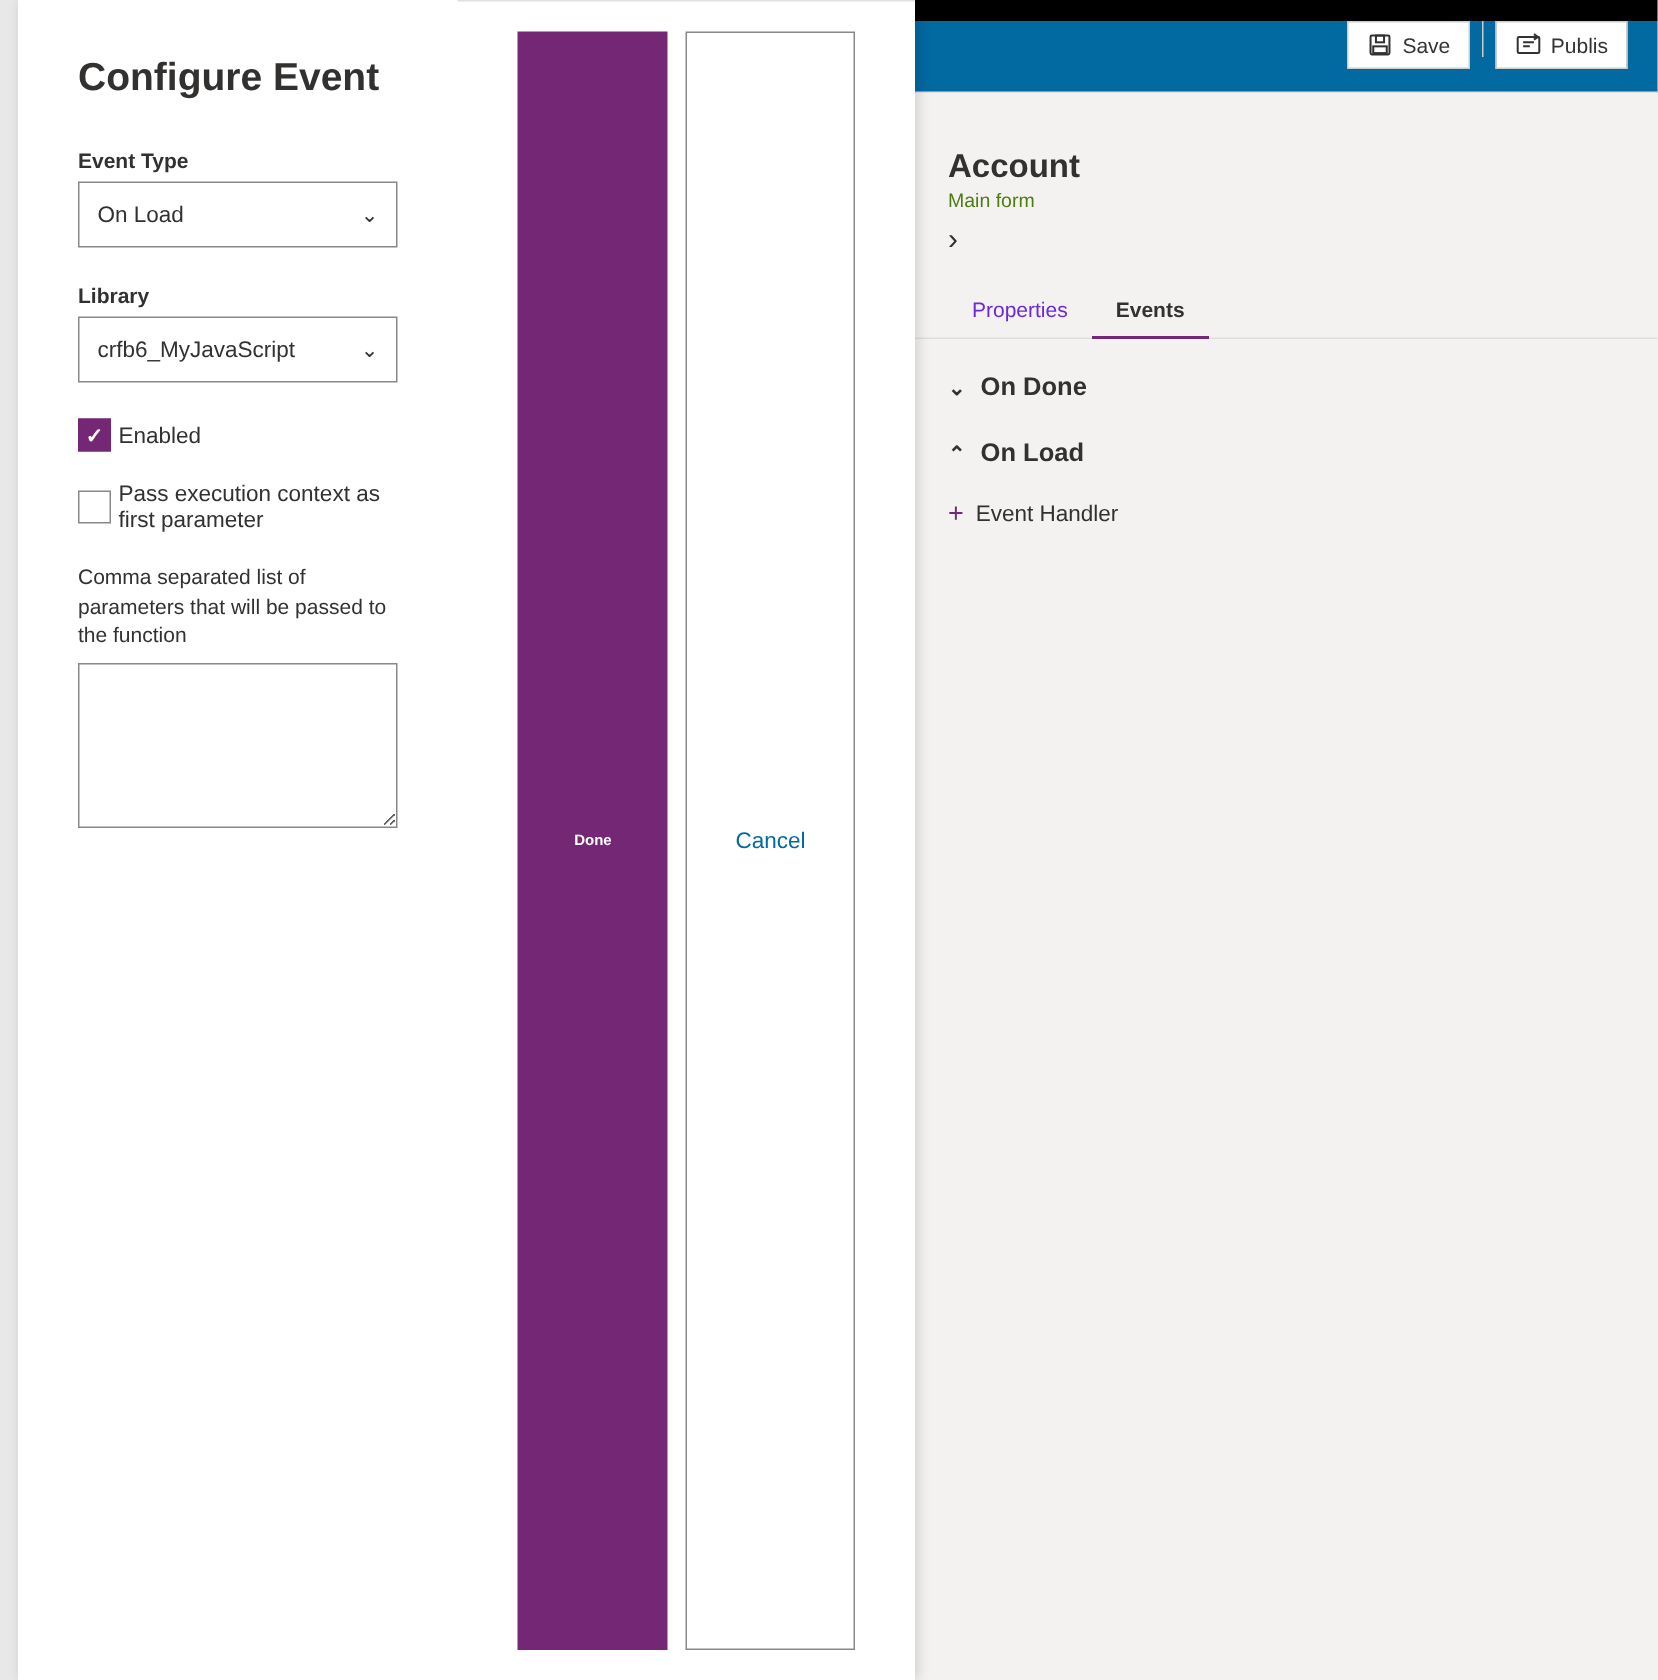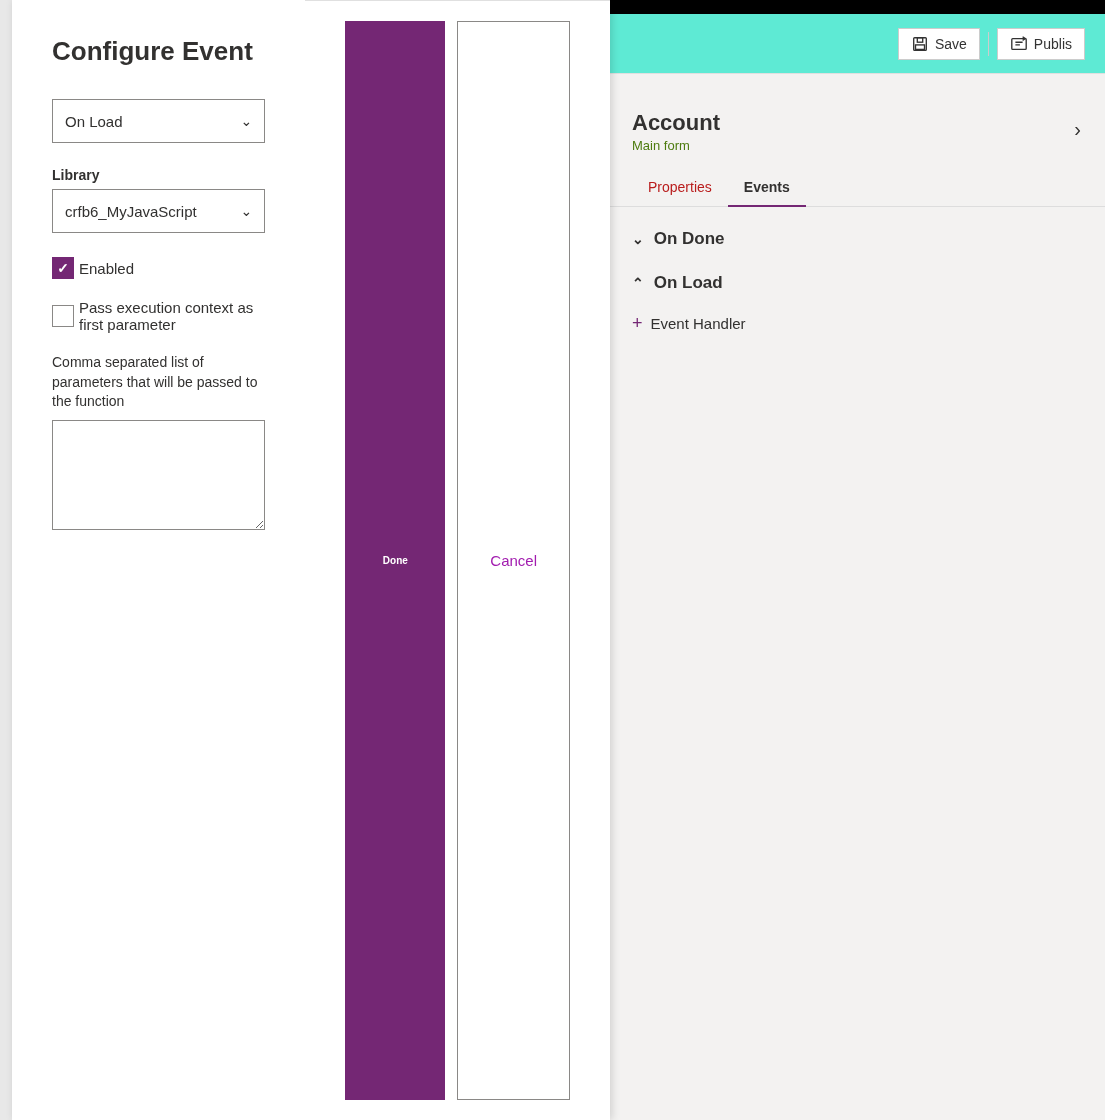--- a/index.html
+++ b/index.html
@@ -24,24 +24,24 @@
 
     .right-panel-header {
       background: #000;
       height: 14px;
       display: flex;
       align-items: center;
       padding: 0 16px;
     }
 
     .top-toolbar {
-      background: #5eead4;
-      height: 60px;
-      display: flex;
-      align-items: center;
+      background: #0369a1;
+      height: 48px;
+      display: flex;
+      align-items: flex-start;
       justify-content: flex-end;
       padding: 0 20px;
       gap: 8px;
       border-bottom: 1px solid #e0e0e0;
     }
 
     .toolbar-btn {
       display: flex;
       align-items: center;
       gap: 6px;
@@ -83,21 +83,21 @@
       display: flex;
       gap: 0;
       padding: 0 24px;
       margin-top: 16px;
       border-bottom: 1px solid #ddd;
     }
 
     .tab {
       padding: 10px 16px;
       font-size: 14px;
-      color: #b91c1c;
+      color: #6d28d9;
       cursor: pointer;
       border-bottom: 2px solid transparent;
       margin-bottom: -1px;
     }
 
     .tab.active {
       color: #323130;
       font-weight: 600;
       border-bottom: 2px solid #742774;
     }
@@ -288,21 +288,21 @@
       border: none;
       padding: 12px 32px;
       font-size: 10px;
       font-weight: 600;
       cursor: pointer;
       min-width: 100px;
     }
 
     .btn-cancel {
       background: #fff;
-      color: #a21caf;
+      color: #0369a1;
       border: 1px solid #8a8886;
       padding: 24px 32px;
       font-size: 15px;
       cursor: pointer;
       min-width: 100px;
     }
 
     .on-load-section {
       margin-top: 4px;
     }
@@ -327,21 +327,21 @@
       <svg viewBox="0 0 20 20" fill="none" stroke="#333" stroke-width="1.5">
         <rect x="2" y="4" width="16" height="12" rx="1"></rect>
         <path d="M6 8h8M6 11h5"></path>
         <path d="M14 2l3 2-3 2"></path>
       </svg>
       <span>Publis</span>
     </button>
   </div>
 
   <div class="account-section">
-    <div style="display:flex;align-items:flex-start;justify-content:space-between;margin-top:16px;">
+    <div style="display:flex;align-items:flex-start;justify-content:space-between;margin-top:16px;flex-direction:column;">
       <div>
         <div class="account-title">Account</div>
         <div class="account-subtitle">Main form</div>
       </div>
       <span style="font-size:20px;color:#323130;cursor:pointer;margin-top:8px;">›</span>
     </div>
   </div>
 
   <div class="tabs-row">
     <div class="tab">Properties</div>
@@ -369,20 +369,21 @@
       </div>
     </div>
   </div>
 </div>
 
 <div class="dialog-panel">
   <div class="dialog-content">
     <div class="dialog-title">Configure Event</div>
 
     <div class="form-group">
+      <label class="form-label">Event Type</label>
       <div class="form-select">
         <span>On Load</span>
         <span class="chevron-down">⌄</span>
       </div>
     </div>
 
     <div class="form-group">
       <label class="form-label">Library</label>
       <div class="form-select">
         <span>crfb6_MyJavaScript</span>

